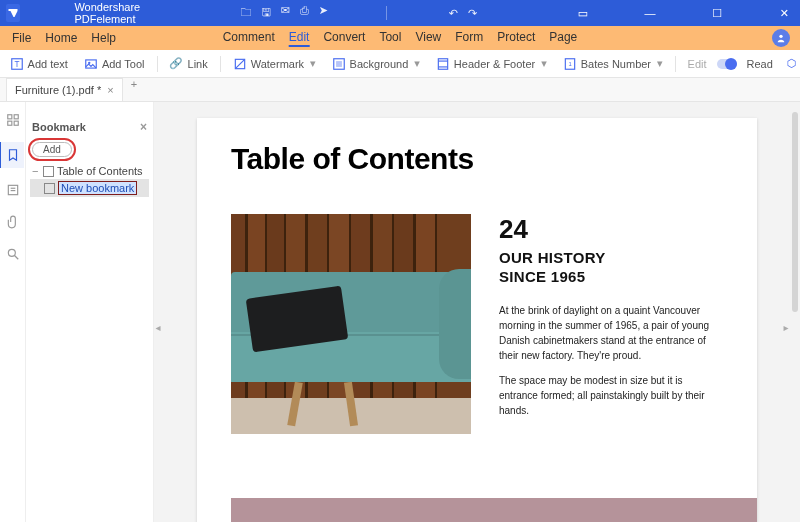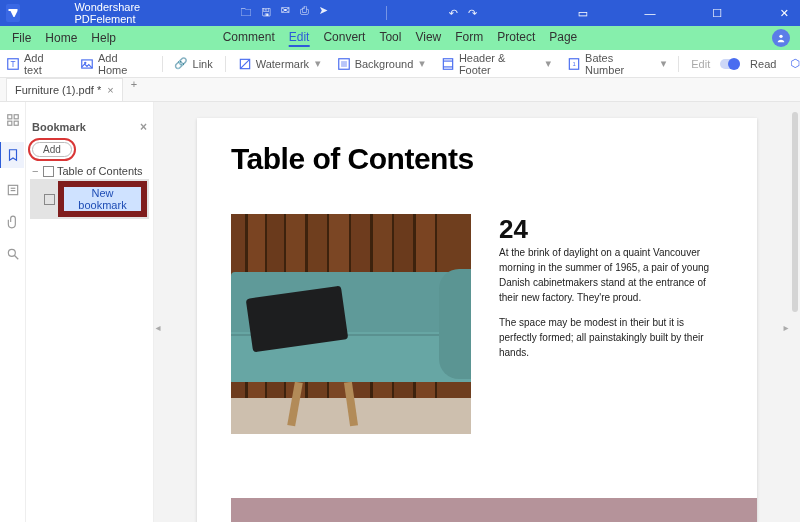--- a/index.html
+++ b/index.html
@@ -8,21 +8,21 @@
 .titlebar { height: 26px; background: #2d5cd8; display: flex; align-items: center; color: #fff; font-size: 11px; padding: 0 6px; gap: 48px; }
 .titlebar .logo { width: 18px; height: 18px; background: #3a68e4; display: flex; align-items: center; justify-content: center; margin-right: 6px; border-radius: 2px; }
 .titlebar .logo svg { width: 12px; height: 12px; }
 .titlebar .title { margin-right: 10px; }
 .titlebar .tb-icons { display: flex; gap: 10px; margin-left: 4px; }
 .titlebar .tb-icons span { opacity: .9; cursor: pointer; }
 .titlebar .sep { width: 1px; height: 14px; background: rgba(255,255,255,.35); margin: 0 10px; }
 .titlebar .spacer { flex: 1; }
 .titlebar .winbtn { width: 24px; text-align: center; cursor: pointer; }
 
-.menubar { height: 24px; background: #86efac; display: flex; align-items: center; font-size: 12px; padding: 0 6px; position: relative; }
+.menubar { height: 24px; background: #fdba74; display: flex; align-items: center; font-size: 12px; padding: 0 6px; position: relative; }
 .menubar .mleft { display: flex; gap: 14px; padding-left: 6px; }
 .menubar .mcenter { position: absolute; left: 50%; transform: translateX(-50%); display: flex; gap: 14px; }
 .menubar span { color: #333; cursor: pointer; }
 .menubar span.active { color: #2d5cd8; border-bottom: 2px solid #2d5cd8; padding-bottom: 1px; }
 .menubar .avatar { position: absolute; right: 10px; width: 18px; height: 18px; border-radius: 50%; background: #5b7de8; display: flex; align-items: center; justify-content: center; color: #fff; font-size: 10px; }
 
 .toolbar { height: 28px; background: #fff; border-bottom: 1px solid #e5e5e5; display: flex; align-items: center; justify-content: center; gap: 4px; font-size: 11px; color: #555; }
 .toolbar .tbtn { display: flex; align-items: center; gap: 4px; padding: 2px 6px; cursor: pointer; }
 .toolbar .tbtn .ico { width: 14px; height: 14px; display: flex; align-items: center; justify-content: center; color: #4a6df0; }
 .toolbar .tsep { width: 1px; height: 16px; background: #e3e3e3; margin: 0 2px; }
@@ -44,21 +44,21 @@
 .bmpanel { width: 128px; background: #fff; border-right: 1px solid #eee; font-size: 11px; }
 .bmpanel .bmhead { display: flex; align-items: center; justify-content: space-between; padding: 4px 6px; color: #555; font-weight: 700; margin-top: 14px; }
 .bmpanel .bmhead .x { color: #999; cursor: pointer; font-size: 12px; }
 .bmpanel .addwrap { padding: 4px 6px 6px; }
 .bmpanel .addbtn { display: inline-block; border: 1px solid #bbb; border-radius: 9px; padding: 1px 10px; font-size: 10px; color: #555; cursor: pointer; outline: 2px solid #d93636; outline-offset: 2px; }
 .bmpanel .tree { padding: 0 4px; }
 .bmpanel .node { display: flex; align-items: center; gap: 3px; padding: 2px 2px; color: #444; font-size: 11px; }
 .bmpanel .node .exp { color: #888; width: 8px; }
 .bmpanel .node .bico { width: 11px; height: 11px; border: 1px solid #888; }
 .bmpanel .node.selected { background: #e3e3e3; }
-.bmpanel .node .editing { border: 6px solid #7f1d1d; background: #cfe2ff; padding: 0 2px; color: #1f4db5; text-align: center; }
+.bmpanel .node .editing { border: 1px solid #7f1d1d; background: #cfe2ff; padding: 0 2px; color: #1f4db5; }
 
 .pagearea { flex: 1; background: #f3f3f3; position: relative; overflow: hidden; display: flex; justify-content: center; padding-top: 16px; }
 .vscroll { position: absolute; right: 2px; top: 10px; width: 6px; height: 200px; background: #d4d4d4; border-radius: 3px; }
 .handle { position: absolute; top: 50%; width: 8px; height: 30px; display: flex; align-items: center; justify-content: center; color: #aaa; cursor: pointer; font-size: 10px; }
 .handle.left { left: 0; }
 .handle.right { right: 10px; }
 
 .page { width: 560px; height: 440px; background: #fff; box-shadow: 0 1px 3px rgba(0,0,0,.15); padding: 24px 34px; position: relative; }
 .page h1 { font-family: Arial, sans-serif; font-size: 30px; font-weight: 800; letter-spacing: -.5px; margin-bottom: 38px; }
 .page .row { display: flex; gap: 28px; margin-top: 36px; }
@@ -147,21 +147,21 @@
       <span>Add text</span>
     </div>
   <div class="tbtn">
       <span class="ico">
         <svg width="14" height="14" viewBox="0 0 24 24">
           <rect x="3" y="5" width="18" height="14" fill="none" stroke="#4a6df0" stroke-width="2"></rect>
           <circle cx="9" cy="10" r="2" fill="#4a6df0"></circle>
           <path d="M3 17l5-5 4 4 3-3 6 6" stroke="#4a6df0" fill="none" stroke-width="2"></path>
         </svg>
       </span>
-      <span>Add Home</span>
+      <span>Add Tool</span>
     </div>
   <div class="tsep"></div>
   <div class="tbtn">
       <span class="ico">🔗</span>
       <span>Link</span>
     </div>
   <div class="tsep"></div>
   <div class="tbtn">
       <span class="ico">
         <svg width="14" height="14" viewBox="0 0 24 24">
@@ -293,21 +293,25 @@
           <div class="sofa-back"></div>
           <div class="sofa-seat"></div>
           <div class="sline"></div>
           <div class="arm"></div>
           <div class="cushion"></div>
           <div class="leg l1"></div>
           <div class="leg l2"></div>
         </div>
         <div class="textcol">
           <div class="big">24</div>
+          <div class="sub">
+            <span>OUR HISTORY</span><br>
+            <span>SINCE 1965</span>
+          </div>
           <p>At the brink of daylight on a quaint Vancouver morning in the summer of 1965, a pair of young Danish cabinetmakers stand at the entrance of their new factory. They're proud.</p>
-          <p>The space may be modest in their but it is perfectly formed; all painstakingly built by their hands.</p>
+          <p>The space may be modest in size but it is entrance formed; all painstakingly built by their hands.</p>
         </div>
       </div>
       <div class="band"></div>
     </div>
   </div>
 
 </div>
 
 </body></html>

